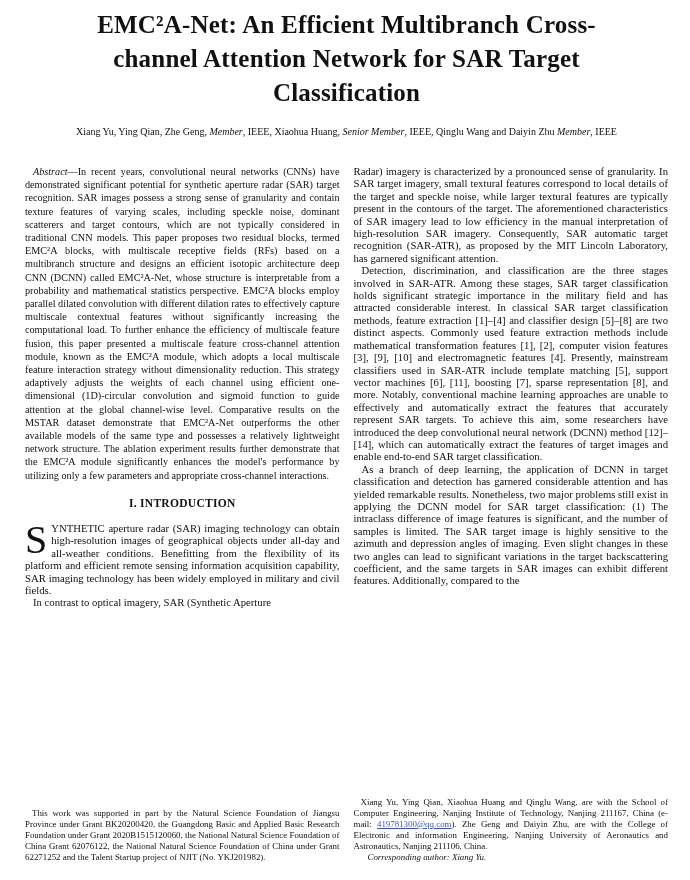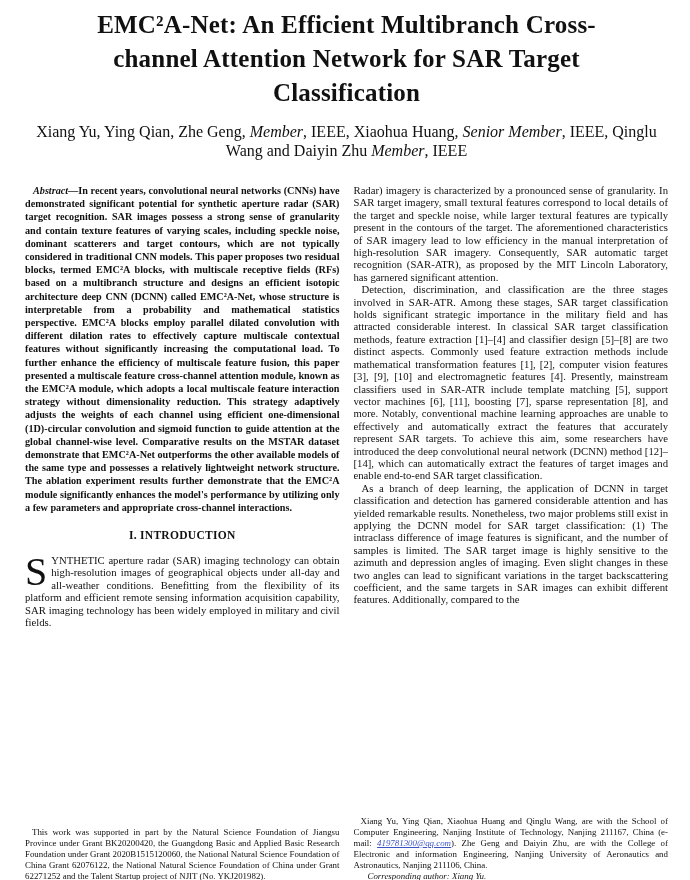--- a/index.html
+++ b/index.html
@@ -23,40 +23,40 @@
     font-size: 25px;
     font-weight: bold;
     text-align: center;
     line-height: 34px;
     max-width: 540px;
     margin: 2px auto 12px auto;
     letter-spacing: 0.2px;
   }
   .authors {
     text-align: center;
-    font-size: 16px;
+    font-size: 10px;
     line-height: 19px;
     max-width: 660px;
     margin: 0 auto 24px auto;
   }
   .authors .it { font-style: italic; }
   .columns {
     display: flex;
     gap: 14px;
     height: 706px;
   }
   .col {
     position: relative;
     flex: 1 1 0;
     overflow: hidden;
   }
   p { margin: 0; }
   .abstract, .index-terms {
     font-size: 10.2px;
-    font-weight: bold;
+    font-weight: normal;
     line-height: 13.2px;
     text-align: justify;
     text-indent: 8px;
   }
   .index-terms { margin-top: 13px; }
   .lead-italic { font-style: italic; }
   .section-heading {
     font-size: 11.5px;
     font-weight: bold;
     text-align: center;
@@ -87,21 +87,20 @@
   }
   .footnote p { text-indent: 7px; }
   .footnote .corresponding {
     font-style: italic;
     text-indent: 14px;
   }
   .email {
     color: #3b54c3;
     text-decoration: underline;
     cursor: pointer;
-    font-style: italic;
   }
 </style>
 </head>
 <body>
 
 <div class="page">
 
   <h1 class="title">EMC²A-Net: An Efficient Multibranch Cross-channel Attention Network for SAR Target Classification</h1>
 
   <div class="authors">
@@ -111,20 +110,21 @@
   <div class="columns">
 
     <div class="col">
       <p class="abstract"><span class="lead-italic">Abstract</span><span>—In recent years, convolutional neural networks (CNNs) have demonstrated significant potential for synthetic aperture radar (SAR) target recognition. SAR images possess a strong sense of granularity and contain texture features of varying scales, including speckle noise, dominant scatterers and target contours, which are not typically considered in traditional CNN models. This paper proposes two residual blocks, termed EMC²A blocks, with multiscale receptive fields (RFs) based on a multibranch structure and designs an efficient isotopic architecture deep CNN (DCNN) called EMC²A-Net, whose structure is interpretable from a probability and mathematical statistics perspective. EMC²A blocks employ parallel dilated convolution with different dilation rates to effectively capture multiscale contextual features without significantly increasing the computational load. To further enhance the efficiency of multiscale feature fusion, this paper presented a multiscale feature cross-channel attention module, known as the EMC²A module, which adopts a local multiscale feature interaction strategy without dimensionality reduction. This strategy adaptively adjusts the weights of each channel using efficient one-dimensional (1D)-circular convolution and sigmoid function to guide attention at the global channel-wise level. Comparative results on the MSTAR dataset demonstrate that EMC²A-Net outperforms the other available models of the same type and possesses a relatively lightweight network structure. The ablation experiment results further demonstrate that the EMC²A module significantly enhances the model's performance by utilizing only a few parameters and appropriate cross-channel interactions.</span></p>
 
 
       <h2 class="section-heading">I. INTRODUCTION</h2>
 
       <p class="body-text"><span class="dropcap">S</span><span>YNTHETIC aperture radar (SAR) imaging technology can obtain high-resolution images of geographical objects under all-day and all-weather conditions. Benefitting from the flexibility of its platform and efficient remote sensing information acquisition capability, SAR imaging technology has been widely employed in military and civil fields.</span></p>
 
+      <p class="body-text indent">In contrast to optical imagery, SAR (Synthetic Aperture</p>
 
       <div class="footnote">
         <p>This work was supported in part by the Natural Science Foundation of Jiangsu Province under Grant BK20200420, the Guangdong Basic and Applied Basic Research Foundation under Grant 2020B1515120060, the National Natural Science Foundation of China Grant 62076122, the National Natural Science Foundation of China under Grant 62271252 and the Talent Startup project of NJIT (No. YKJ201982).</p>
       </div>
     </div>
 
     <div class="col">
       <p class="body-text">Radar) imagery is characterized by a pronounced sense of granularity. In SAR target imagery, small textural features correspond to local details of the target and speckle noise, while larger textural features are typically present in the contours of the target. The aforementioned characteristics of SAR imagery lead to low efficiency in the manual interpretation of high-resolution SAR imagery. Consequently, SAR automatic target recognition (SAR-ATR), as proposed by the MIT Lincoln Laboratory, has garnered significant attention.</p>
 
       <p class="body-text indent">Detection, discrimination, and classification are the three stages involved in SAR-ATR. Among these stages, SAR target classification holds significant strategic importance in the military field and has attracted considerable interest. In classical SAR target classification methods, feature extraction [1]–[4] and classifier design [5]–[8] are two distinct aspects. Commonly used feature extraction methods include mathematical transformation features [1], [2], computer vision features [3], [9], [10] and electromagnetic features [4]. Presently, mainstream classifiers used in SAR-ATR include template matching [5], support vector machines [6], [11], boosting [7], sparse representation [8], and more. Notably, conventional machine learning approaches are unable to effectively and automatically extract the features that accurately represent SAR targets. To achieve this aim, some researchers have introduced the deep convolutional neural network (DCNN) method [12]–[14], which can automatically extract the features of target images and enable end-to-end SAR target classification.</p>

